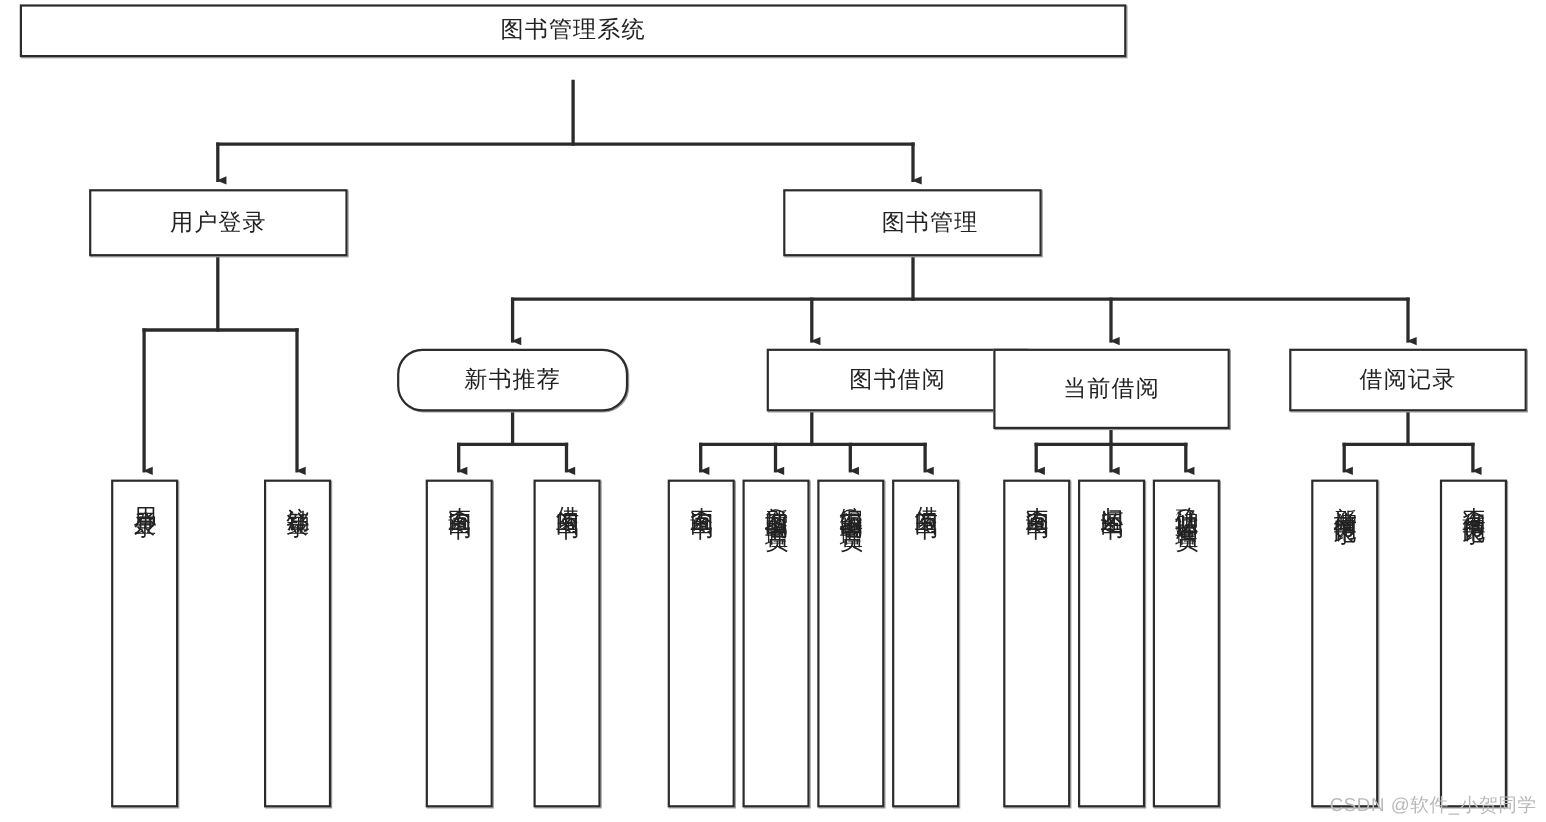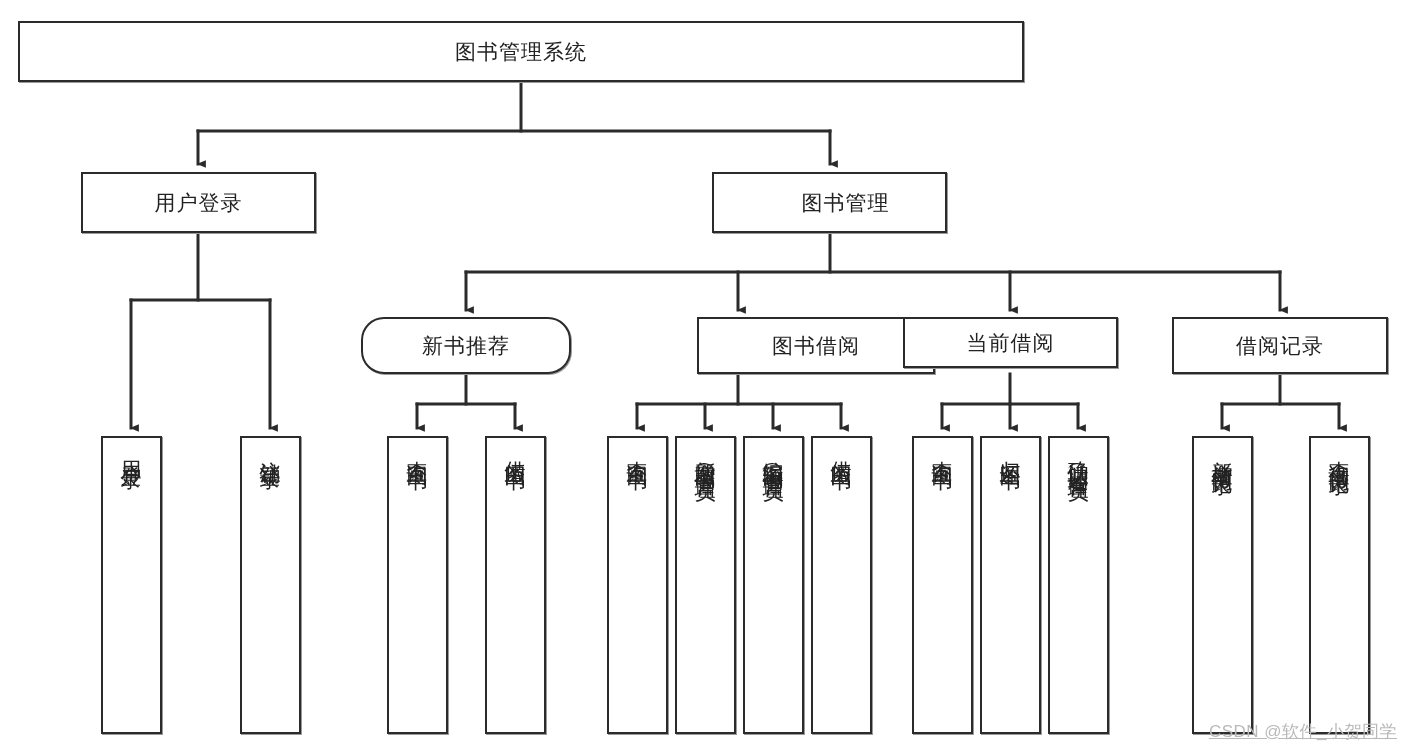--- a/index.html
+++ b/index.html
@@ -64,21 +64,20 @@
   }
   .watermark {
     position: absolute;
     right: 8px;
     bottom: 4px;
     font-size: 17px;
     color: #b9b9b9;
     letter-spacing: 0.5px;
     white-space: nowrap;
     user-select: none;
-    text-decoration: underline;
   }
 </style>
 </head>
 <body>
 
 <div id="diagram-root">
 
   <svg class="connectors" viewBox="0 0 1405 747">
     <defs>
       <marker id="arrow" viewBox="0 0 12 12" refX="6" refY="10.5" markerWidth="9" markerHeight="10.5" orient="auto-start-reverse" markerUnits="userSpaceOnUse">
@@ -124,38 +123,38 @@
       <path d="M 1010 404 L 1010 428" marker-end="url(#arrow)"></path>
       <path d="M 1078 404 L 1078 428" marker-end="url(#arrow)"></path>
 
       <path d="M 1280 374 L 1280 404"></path>
       <path d="M 1222 404 L 1339 404"></path>
       <path d="M 1222 404 L 1222 428" marker-end="url(#arrow)"></path>
       <path d="M 1339 404 L 1339 428" marker-end="url(#arrow)"></path>
     </g>
   </svg>
 
-  <div class="node" style="left:18px; top:21px; width:1006px; height:61px;">
+  <div class="node" style="left:18px; top:4px; width:1006px; height:48px;">
     <span class="node-label">图书管理系统</span>
   </div>
 
   <div class="node" style="left:81px; top:172px; width:235px; height:61px;">
     <span class="node-label">用户登录</span>
   </div>
   <div class="node" style="left:712px; top:172px; width:235px; height:61px;padding-left:32px;">
     <span class="node-label">图书管理</span>
   </div>
 
   <div class="node" style="left:361px; top:317px; width:210px; height:57px;border-radius:23px;">
     <span class="node-label">新书推荐</span>
   </div>
   <div class="node" style="left:652px; top:317px; width:238px; height:57px;margin-left:45px;">
     <span class="node-label">图书借阅</span>
   </div>
-  <div class="node" style="left:903px; top:317px; width:215px; height:51px;">
+  <div class="node" style="left:903px; top:317px; width:215px; height:73px;">
     <span class="node-label">当前借阅</span>
   </div>
   <div class="node" style="left:1172px; top:317px; width:216px; height:57px;">
     <span class="node-label">借阅记录</span>
   </div>
 
   <div class="node leaf" style="left:101px; top:436px; width:61px; height:298px;">
     <span class="node-label">用户登录</span>
   </div>
   <div class="node leaf" style="left:240px; top:436px; width:61px; height:298px;">

